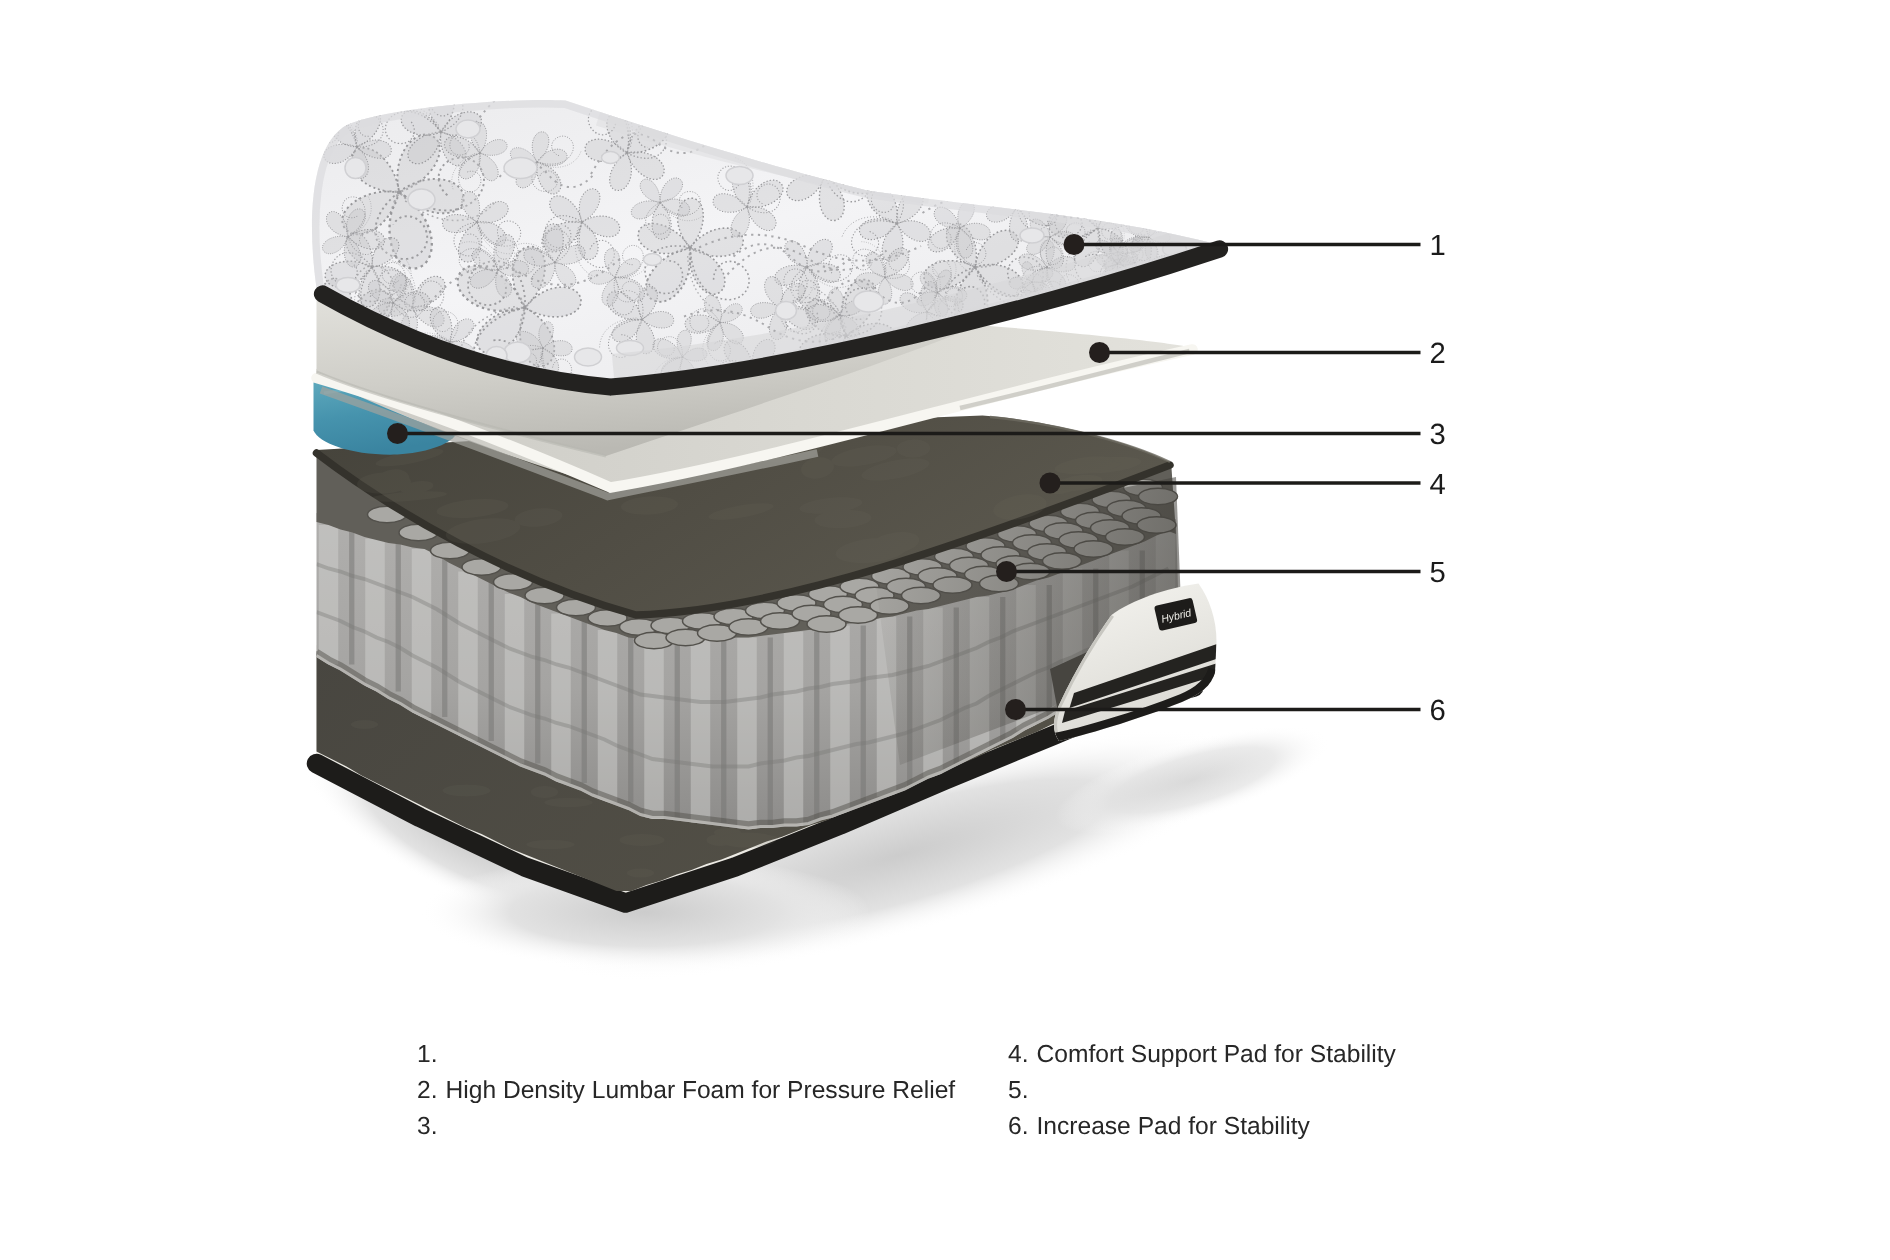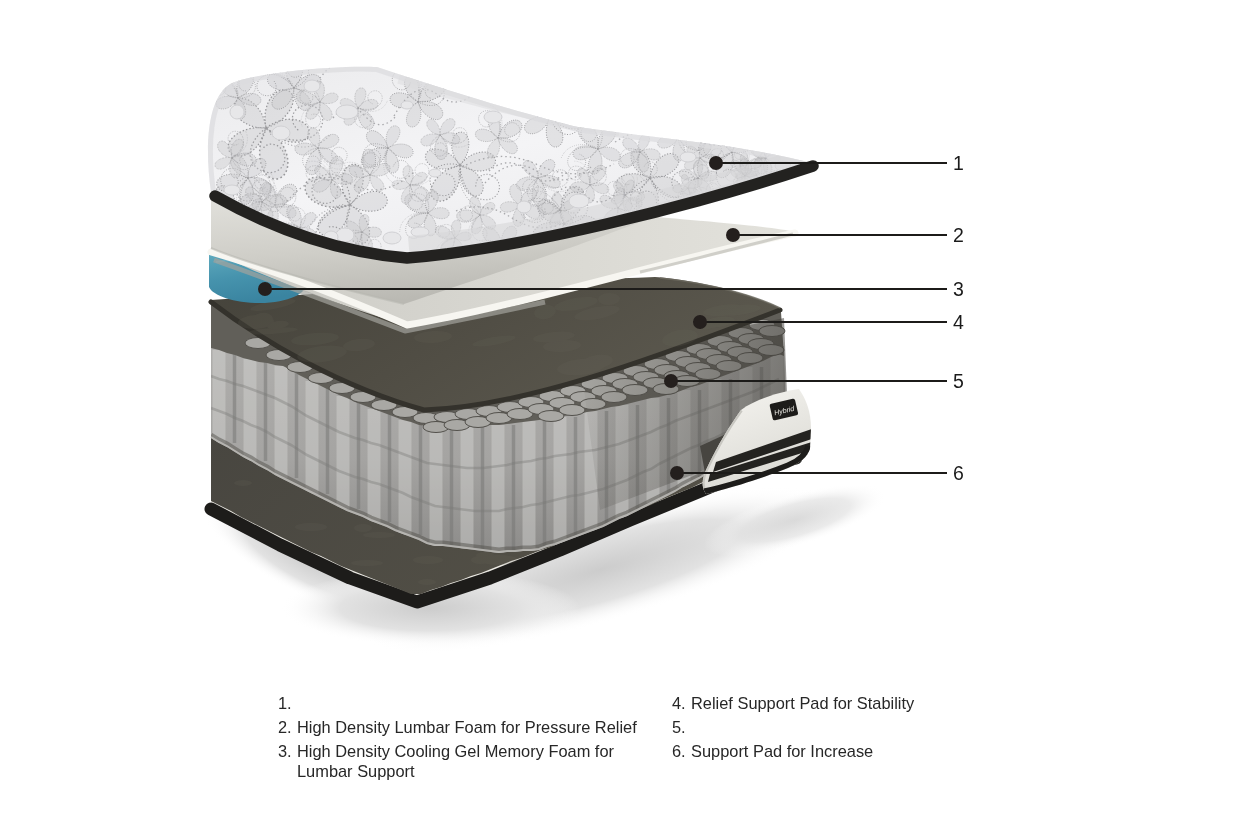--- a/index.html
+++ b/index.html
@@ -389,28 +389,27 @@
 <div class="col" style="left:278px;top:693px;width:380px;">
 <div class="item">
         <span class="num">1.</span>
       </div>
 <div class="item">
         <span class="num">2.</span>
         <span>High Density Lumbar Foam for Pressure Relief</span>
       </div>
 <div class="item">
         <span class="num">3.</span>
-        <span>High Density Cooling Gel Memory Foam for<br>Lumbar Support</span>
       </div>
 </div>
 <div class="col" style="left:672px;top:693px;width:310px;">
 <div class="item">
         <span class="num">4.</span>
-        <span>Relief Support Pad for Stability</span>
+        <span>Comfort Support Pad for Stability</span>
       </div>
 <div class="item">
         <span class="num">5.</span>
       </div>
 <div class="item">
         <span class="num">6.</span>
-        <span>Support Pad for Increase</span>
+        <span>Increase Pad for Stability</span>
       </div>
 </div>
 </div>
 </body></html>

